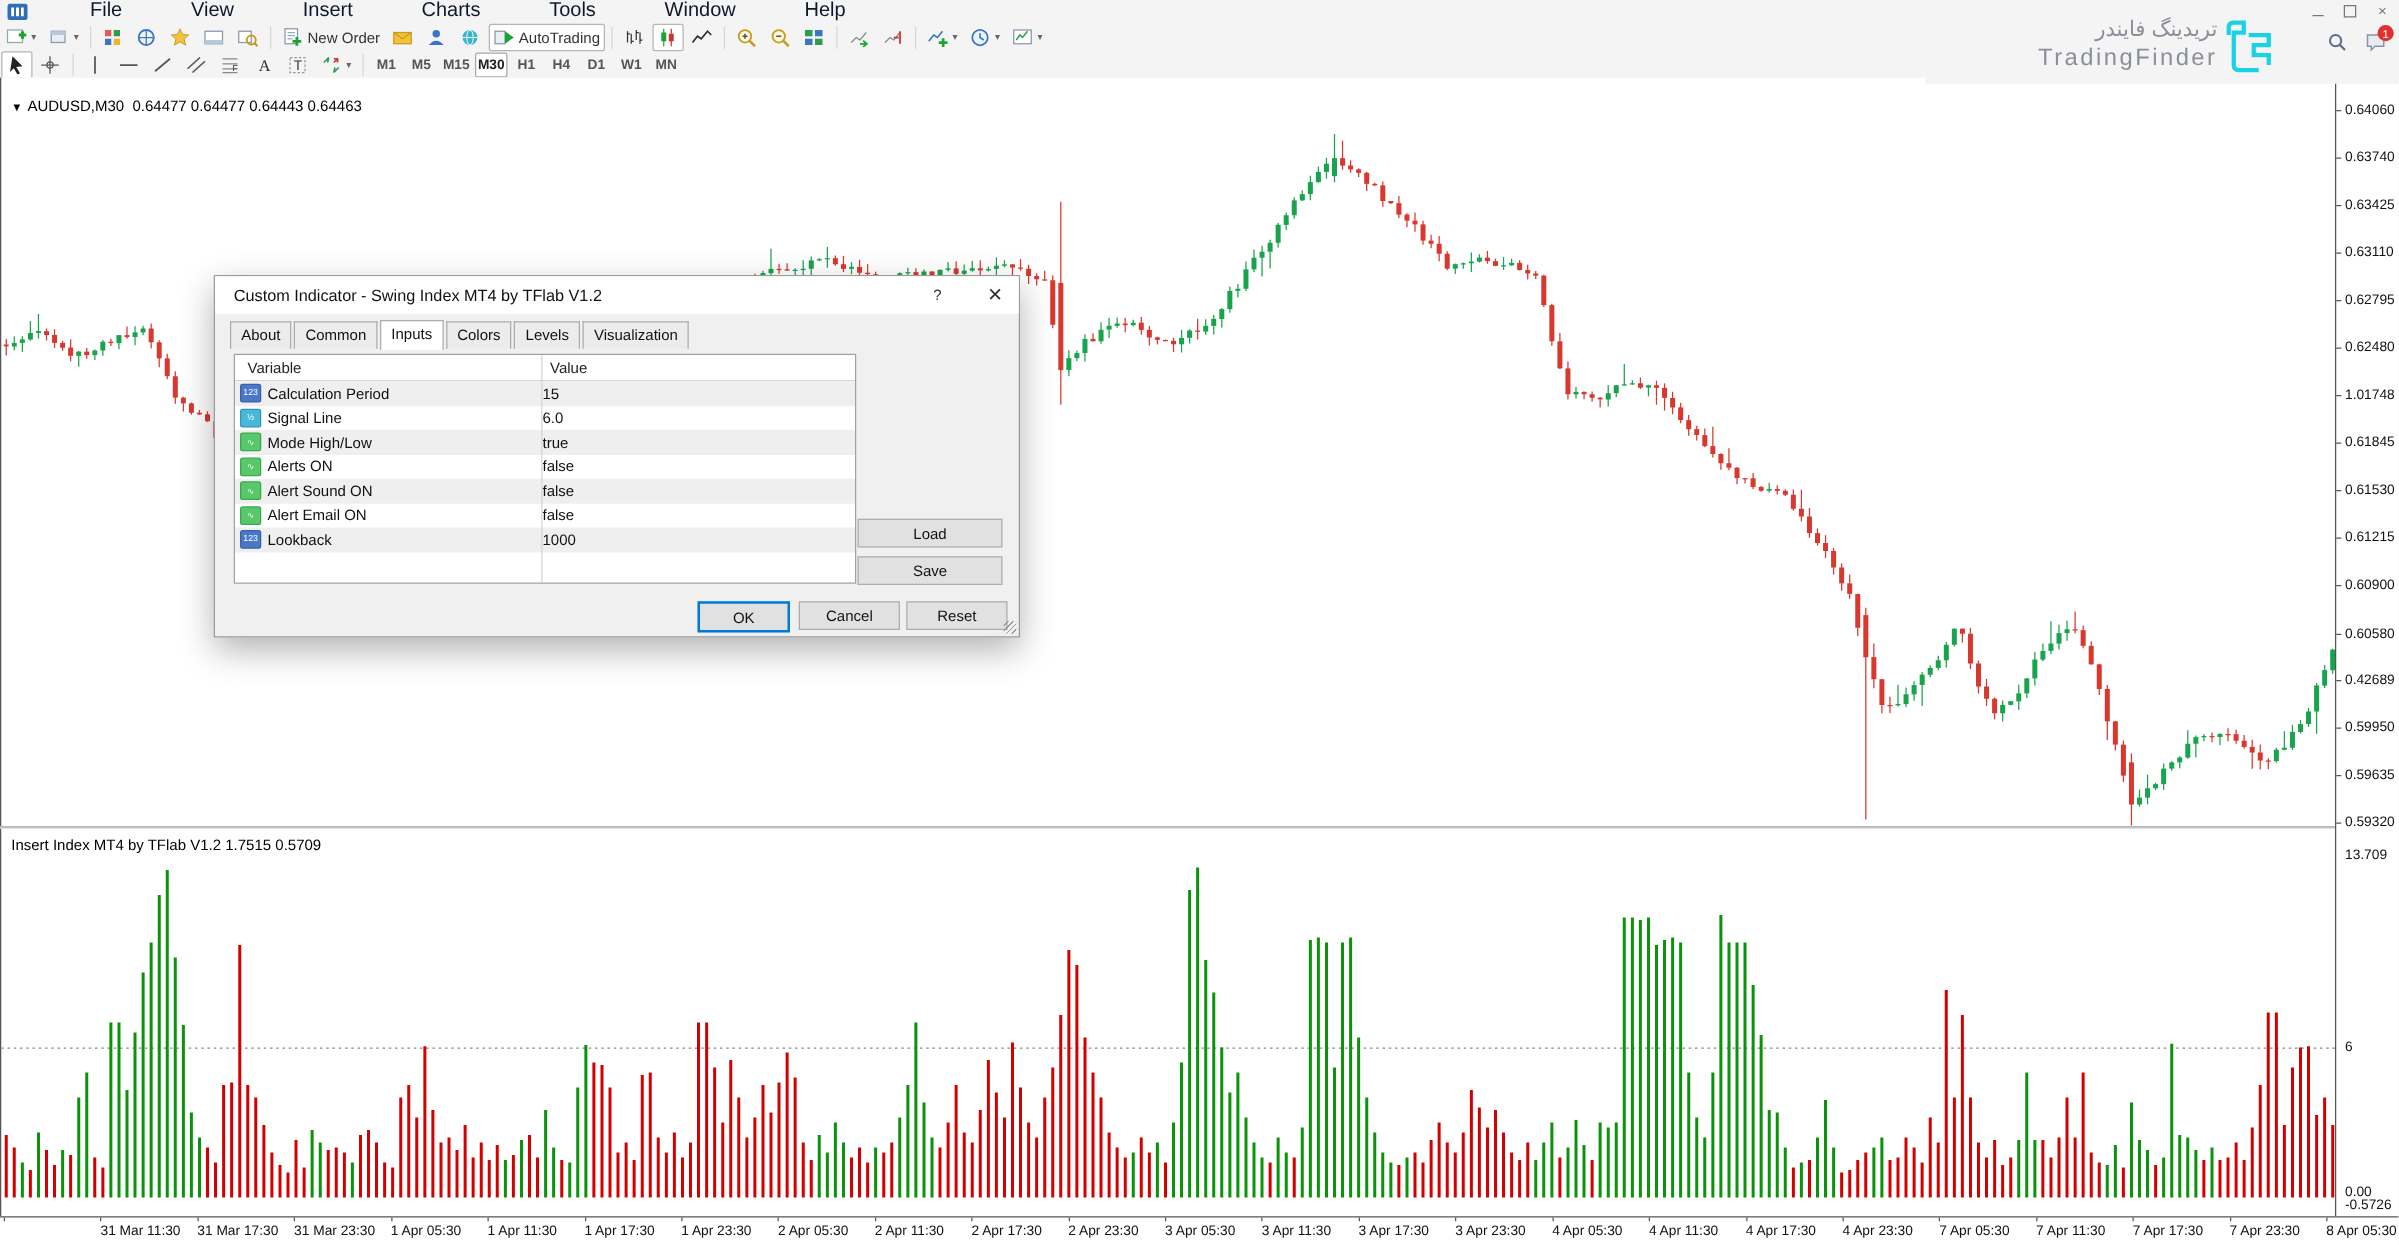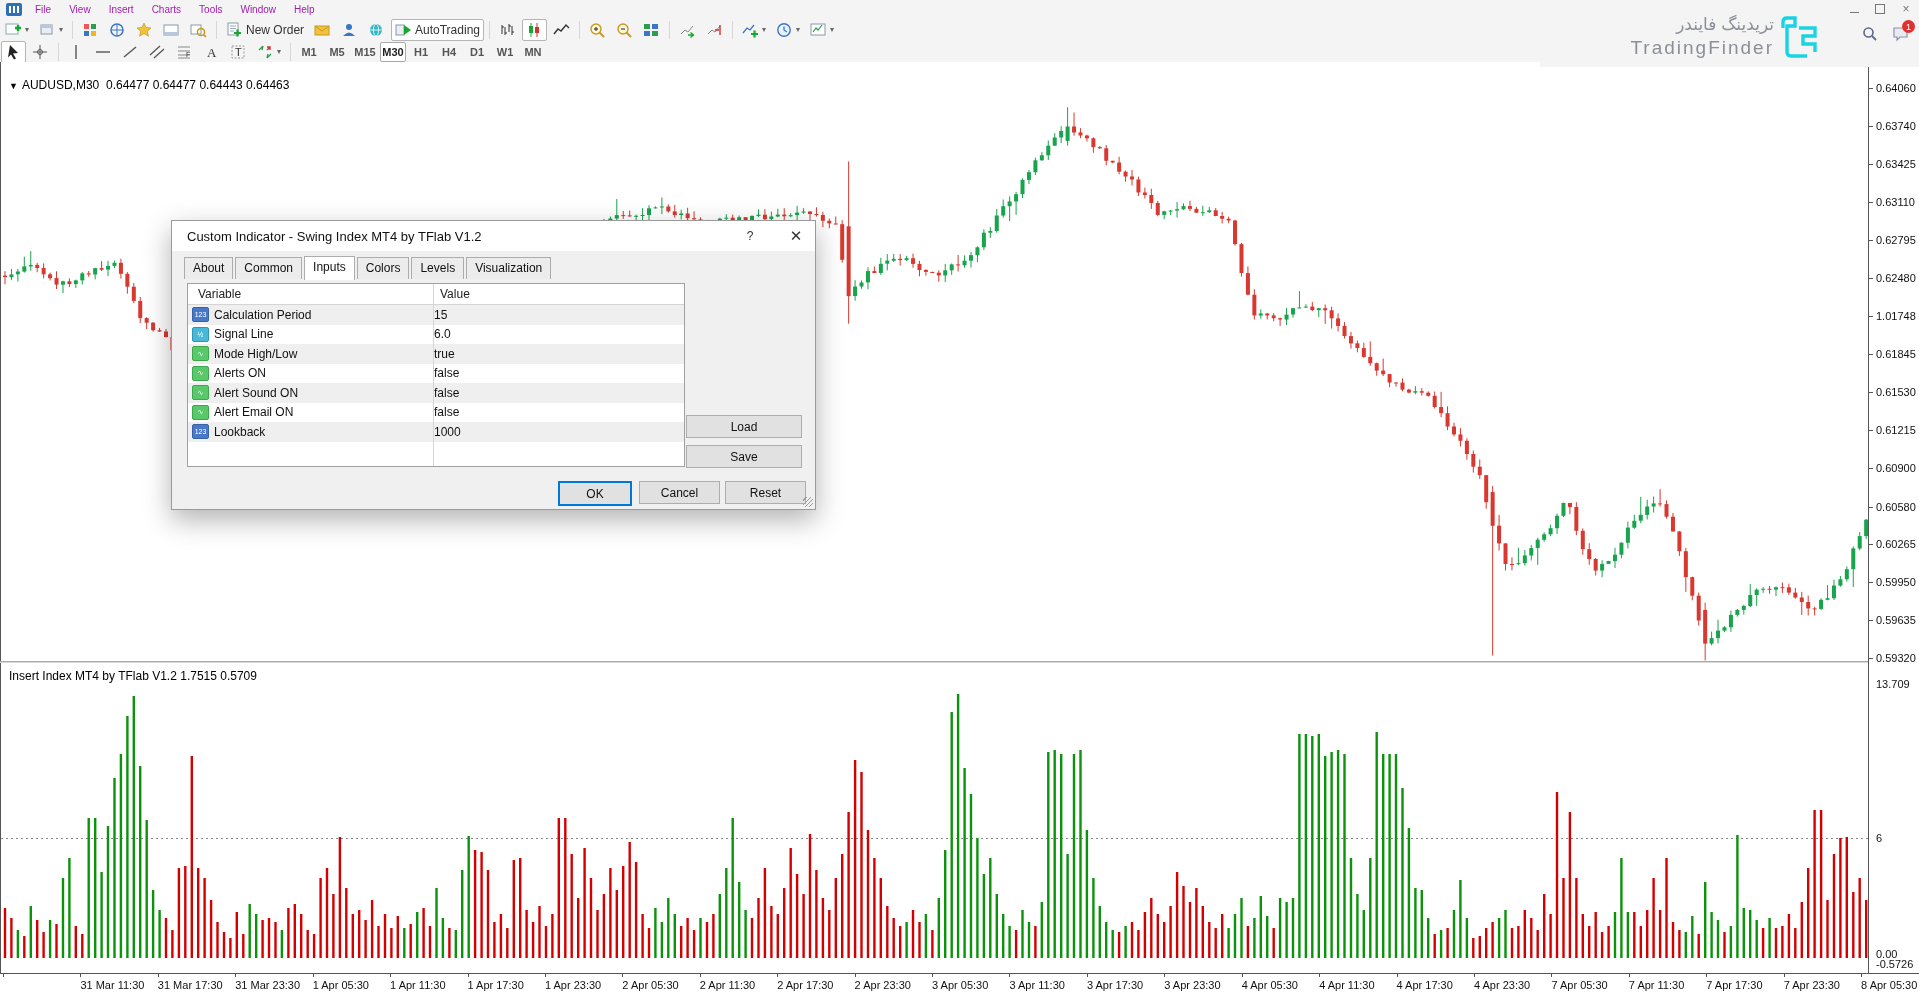--- a/index.html
+++ b/index.html
@@ -1,19 +1,19 @@
 <!DOCTYPE html>
 <html><head>
 <meta charset="utf-8">
 <style>
   html,body{margin:0;padding:0;background:#e8e8e8;font-family:"Liberation Sans","DejaVu Sans",sans-serif;}
   #root{position:relative;width:1919px;height:996px;background:#fff;overflow:hidden;font-family:"Liberation Sans","DejaVu Sans",sans-serif;}
   
   #chrome{position:absolute;left:0;top:0;width:1919px;height:62px;background:#f4f4f4;border-bottom:1px solid #c9c9c9;}
-  #menubar{position:absolute;left:0;top:0;height:18px;width:1540px;display:flex;align-items:center;font-size:10px;color:#a21caf;}
+  #menubar{position:absolute;left:0;top:0;height:18px;width:1540px;display:flex;align-items:center;font-size:16px;color:#0f172a;gap:37px;}
   .menu-item{padding:1px 9px;cursor:default;}
   #appicon{width:16px;height:13px;margin:0 4px 0 6px;position:relative;background:#2f6fb5;border-radius:2px;}
   #appicon:after{content:"";position:absolute;left:3px;top:3px;width:10px;height:7px;background:repeating-linear-gradient(90deg,#fff 0 2px,#2f6fb5 2px 4px);}
   .tbar{position:absolute;left:0;display:flex;align-items:center;height:22px;}
   #tbar1{top:19px;width:1540px;}
   #tbar2{top:41px;width:1540px;}
   .tb-btn{height:20px;display:flex;align-items:center;gap:3px;padding:0 3px;margin:0 1px;border:1px solid transparent;border-radius:2px;font-size:12px;color:#333;cursor:default;}
   .tb-btn.pressed{background:#ffffff;border-color:#b5b5b5;}
   .tb-sep{width:1px;height:18px;background:#d6d6d6;margin:0 4px;}
   .caret{font-size:8px;color:#666;line-height:1;}
@@ -1334,21 +1334,21 @@
         <div class="ptick" style="top: 286.376px;">0.61845</div>
         <div class="ptickmark" style="top: 330.258px;"></div>
         <div class="ptick" style="top: 324.258px;">0.61530</div>
         <div class="ptickmark" style="top: 368.14px;"></div>
         <div class="ptick" style="top: 362.14px;">0.61215</div>
         <div class="ptickmark" style="top: 406.022px;"></div>
         <div class="ptick" style="top: 400.022px;">0.60900</div>
         <div class="ptickmark" style="top: 444.505px;"></div>
         <div class="ptick" style="top: 438.505px;">0.60580</div>
         <div class="ptickmark" style="top: 482.387px;"></div>
-        <div class="ptick" style="top: 476.387px;">0.60265</div>
+        <div class="ptick" style="top: 476.387px;">0.42689</div>
         <div class="ptickmark" style="top: 520.269px;"></div>
         <div class="ptick" style="top: 514.269px;">0.59950</div>
         <div class="ptickmark" style="top: 558.15px;"></div>
         <div class="ptick" style="top: 552.15px;">0.59635</div>
         <div class="ptickmark" style="top: 596.032px;"></div>
         <div class="ptick" style="top: 590.032px;">0.59320</div>
         <div class="ptick" style="top: 616px;">13.709</div>
         <div class="ptick" style="top: 770px;">6</div>
         <div class="ptick" style="top: 886px;">0.00</div>
         <div class="ptick" style="top: 896px;">-0.5726</div>

